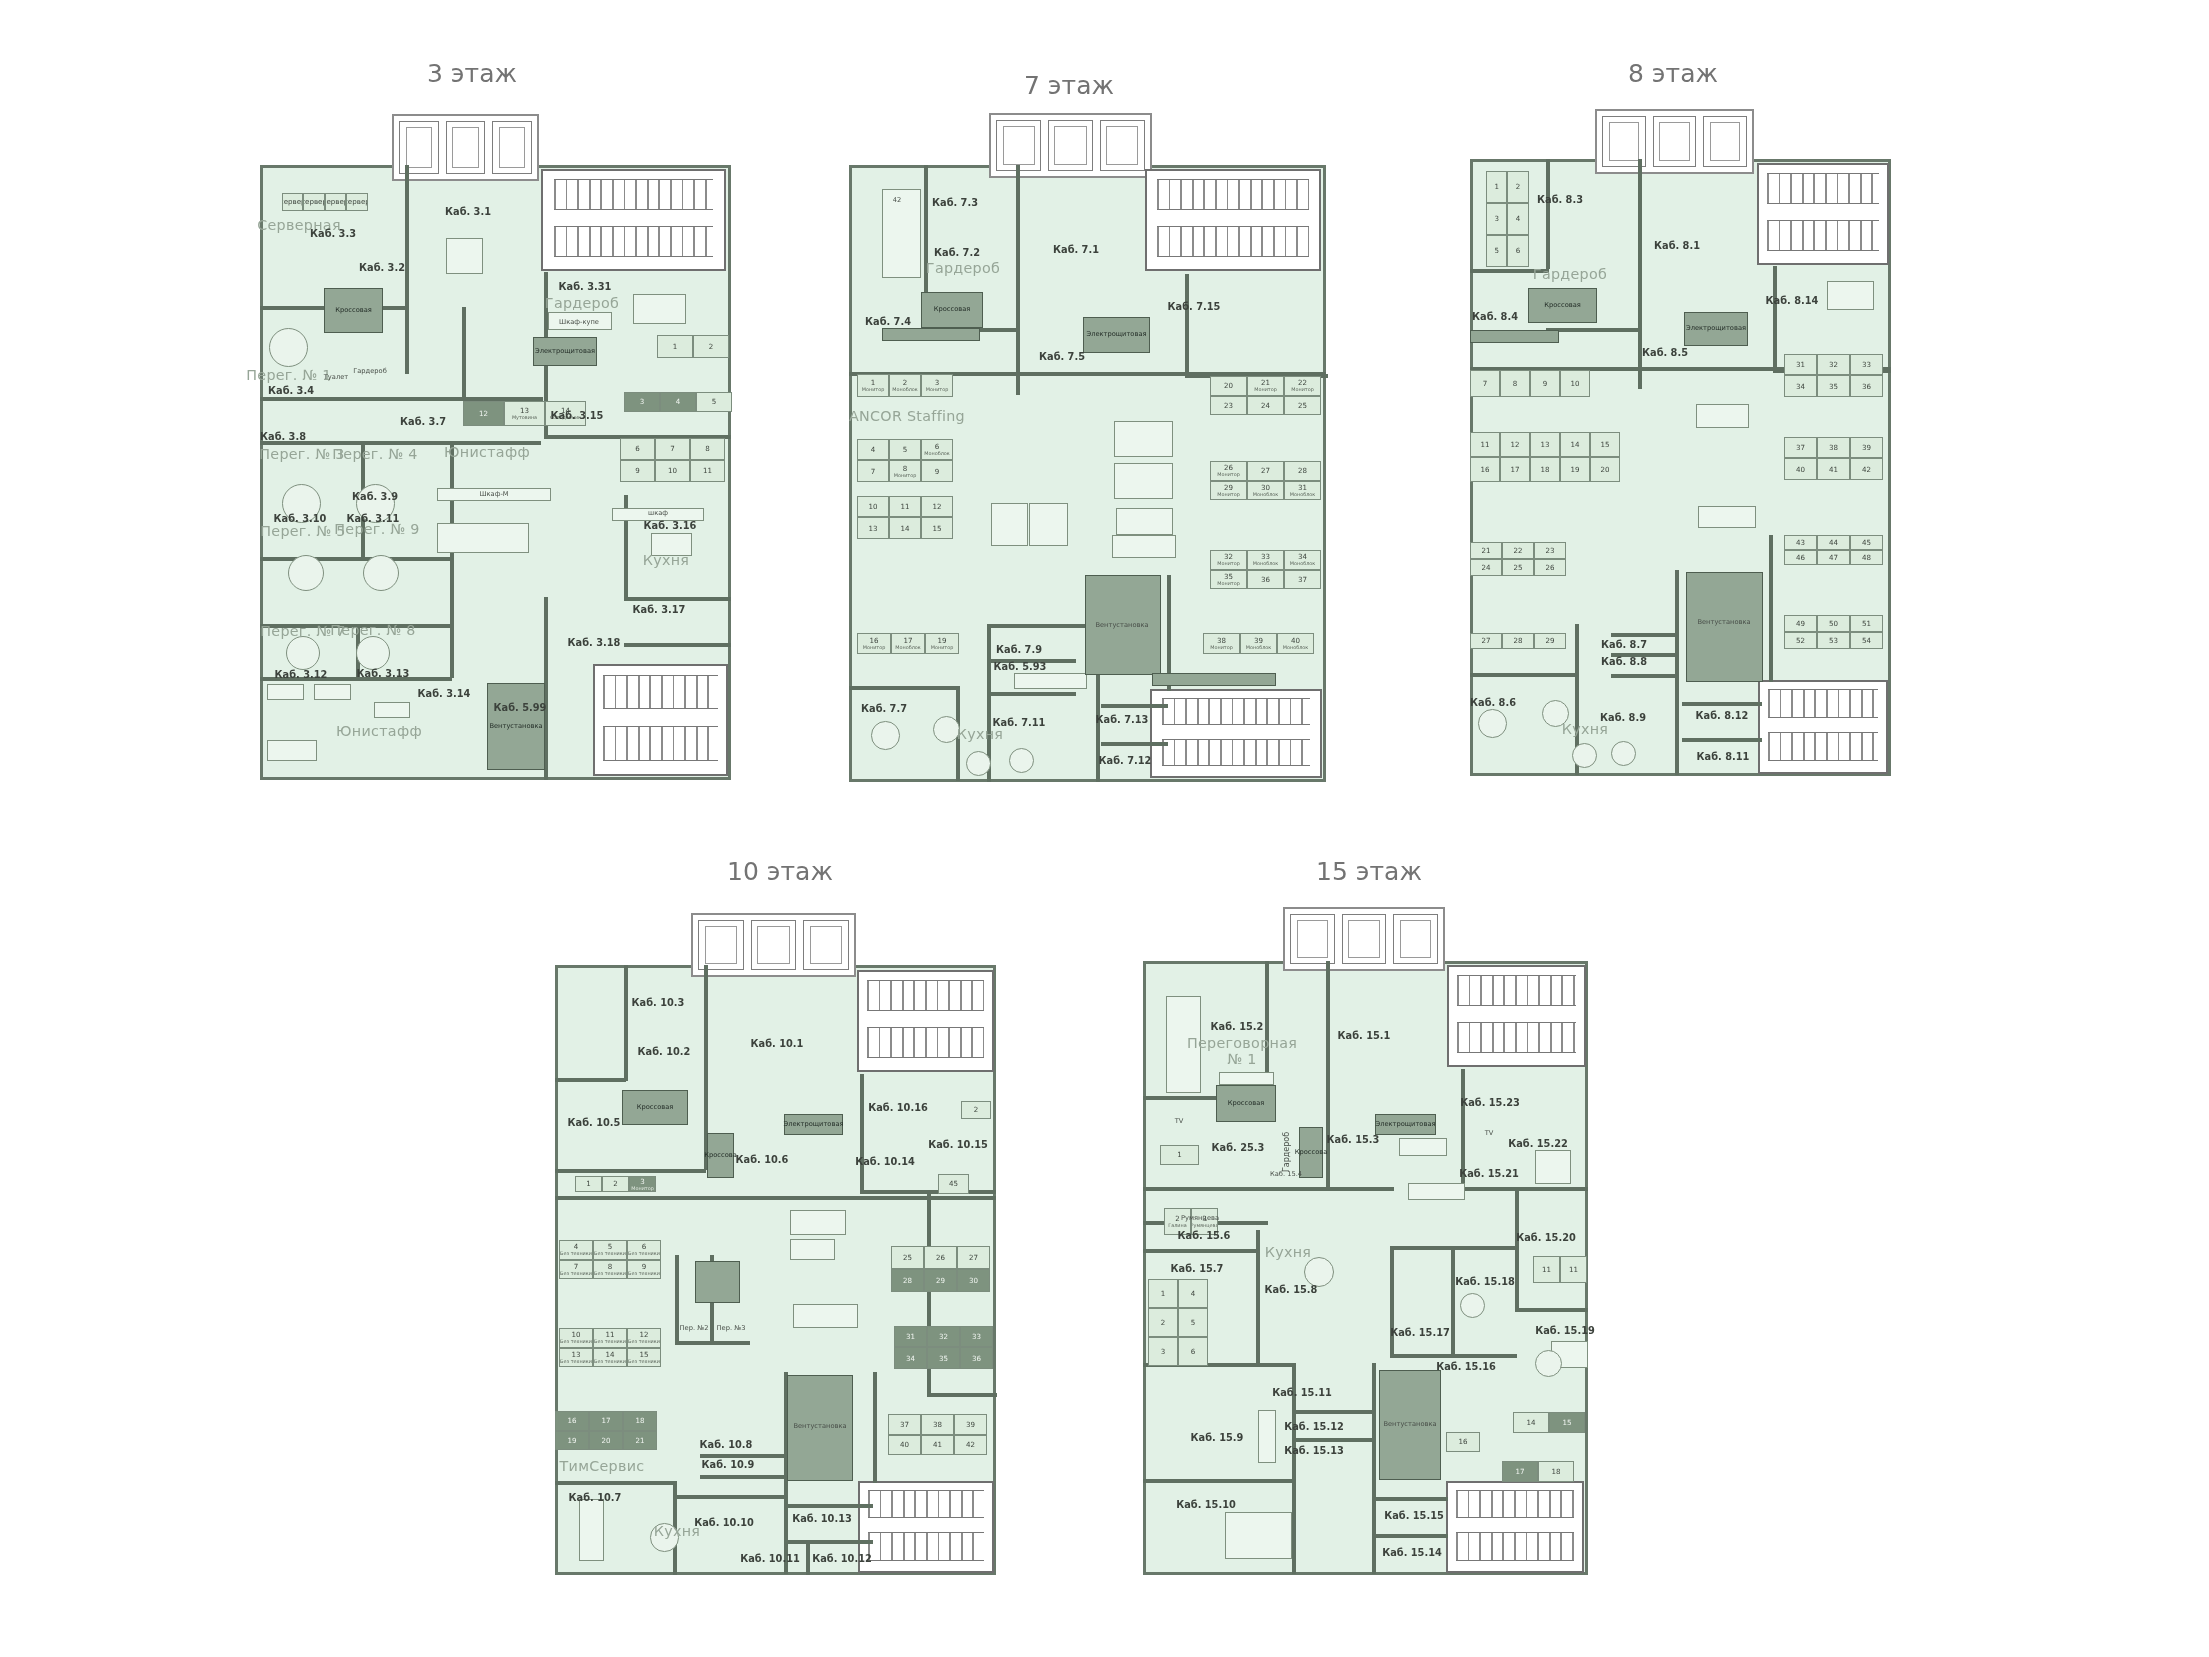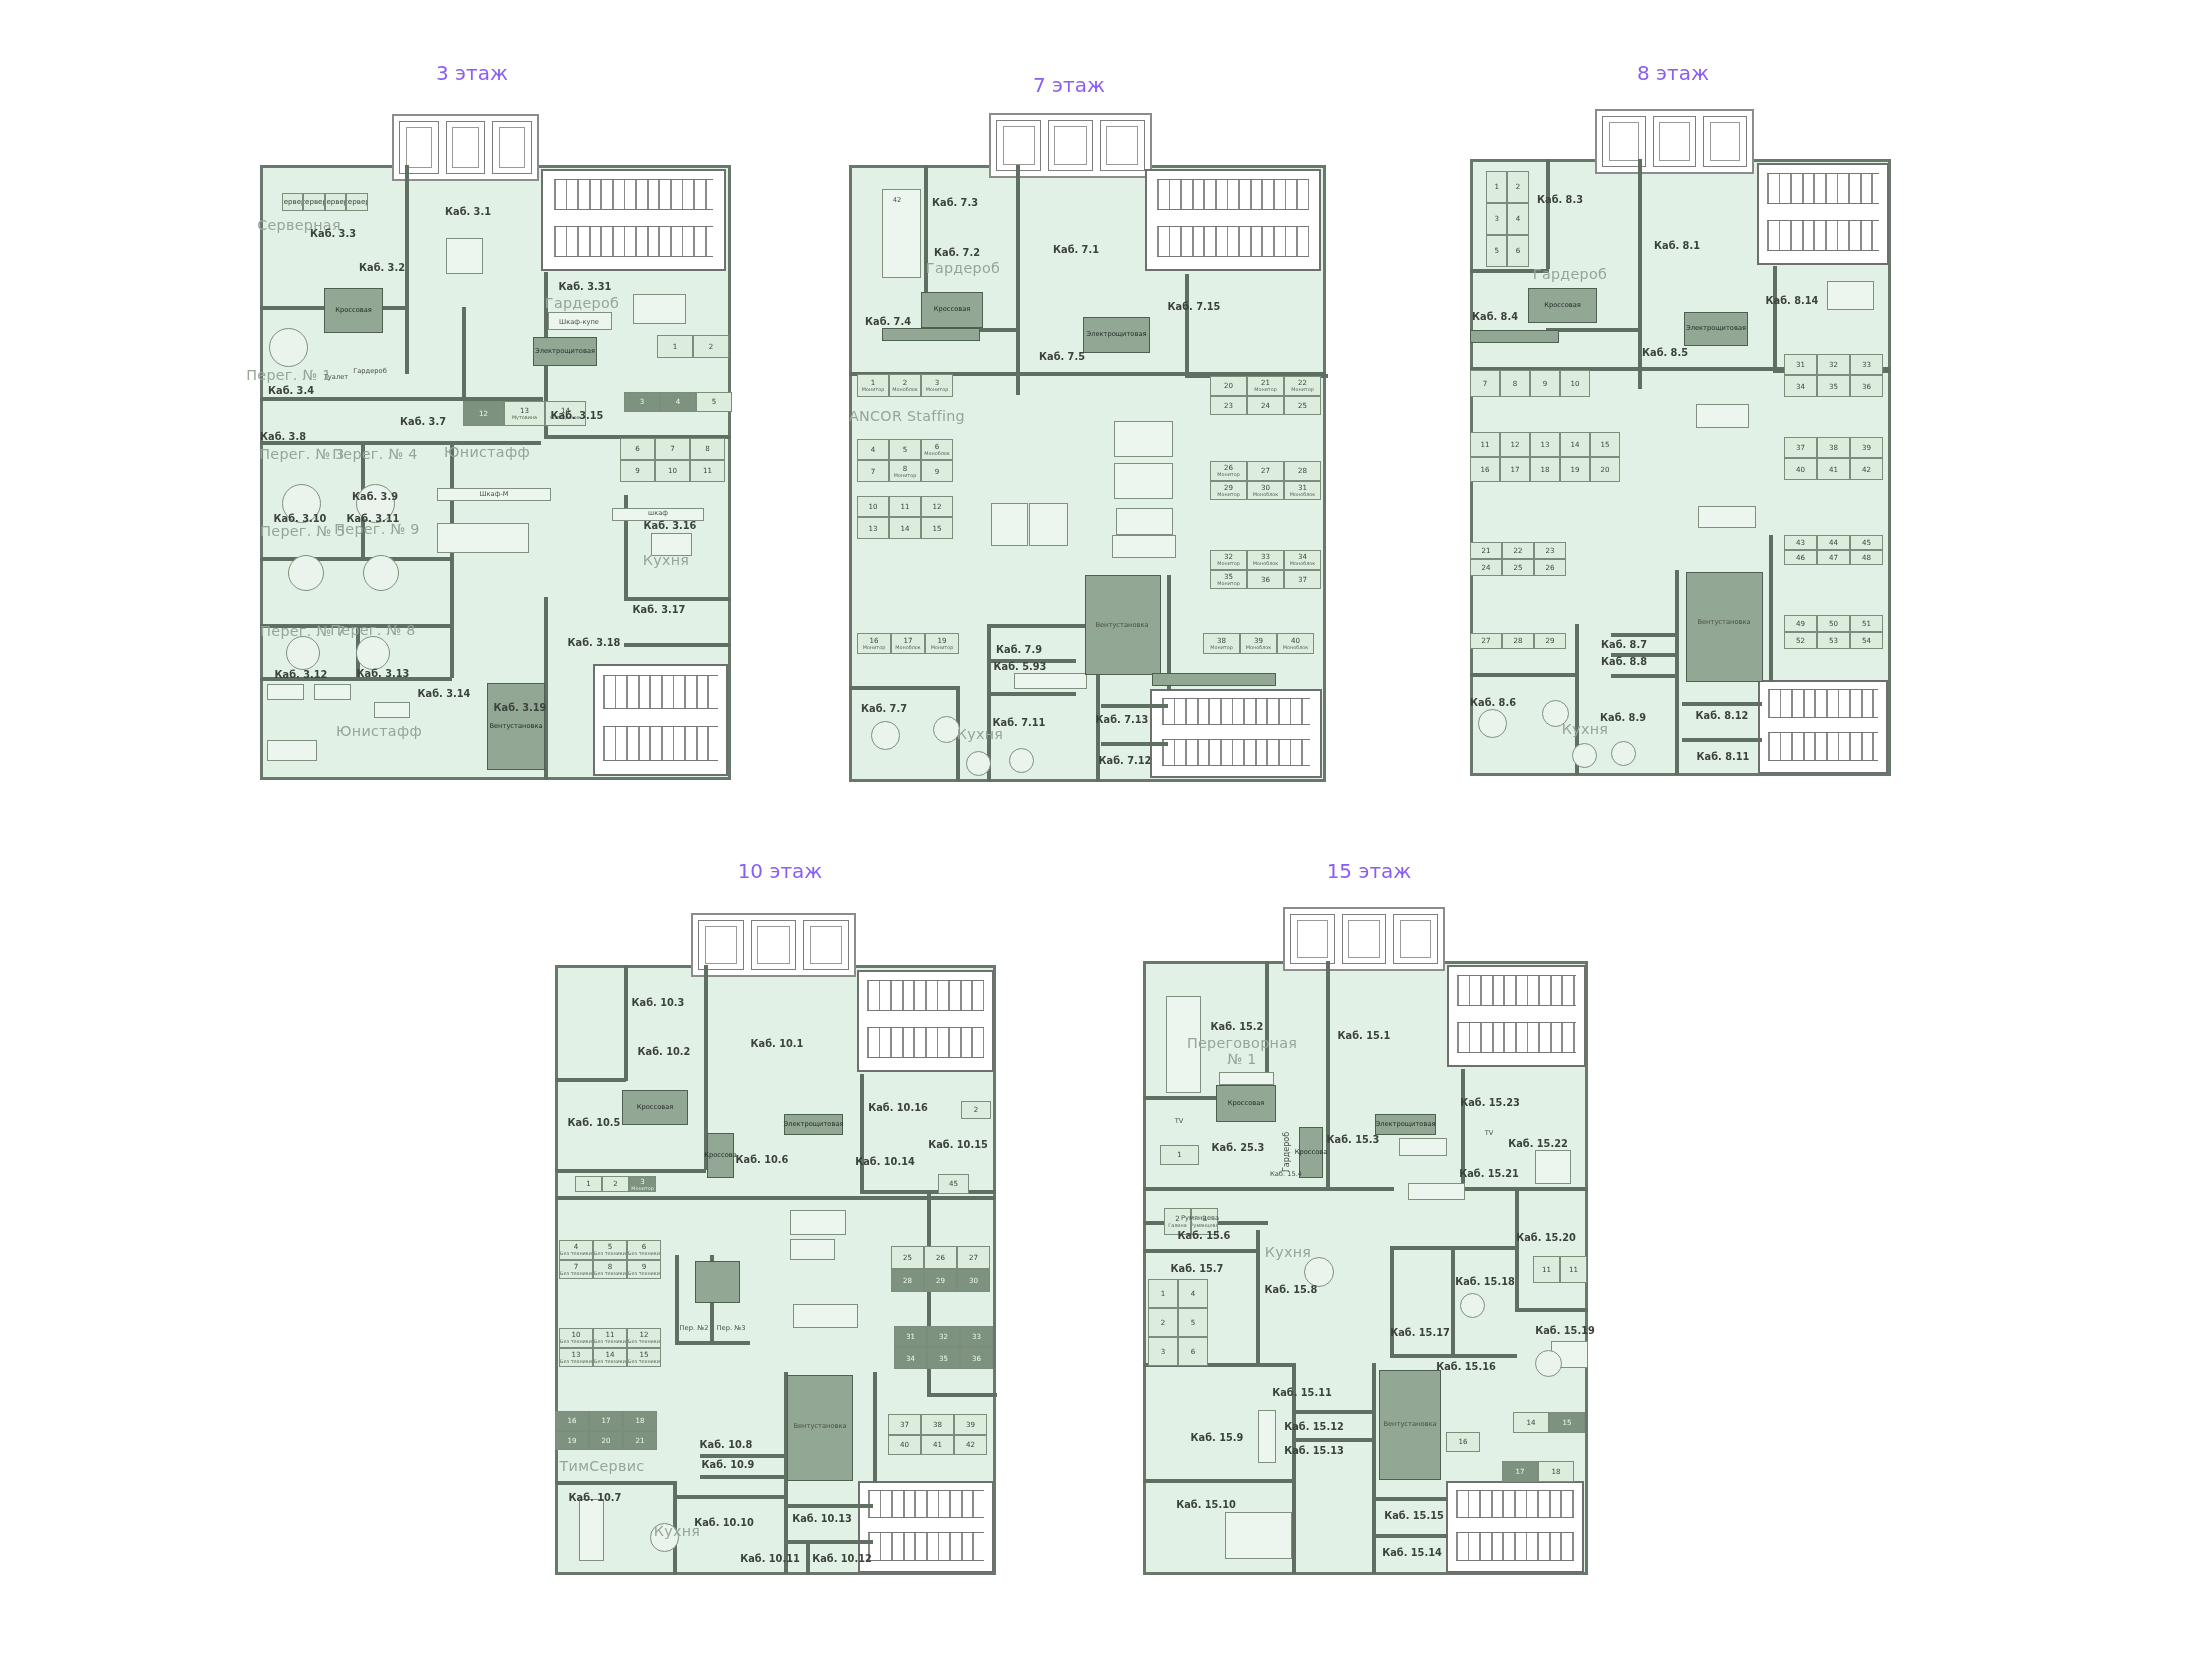--- a/index.html
+++ b/index.html
@@ -1,18 +1,18 @@
 <!DOCTYPE html>
 <html style="font-size:14.3px"><head>
 <meta charset="utf-8">
 <style>
   html,body{margin:0;padding:0;background:#ffffff}
   .canvas{position:relative;width:2210px;height:1657px;background:#ffffff;font-family:"DejaVu Sans",sans-serif;overflow:hidden}
   .floor{position:absolute;inset:0}
-  .floor-title{position:absolute;transform:translate(-50%,-50%);font-size:20px;color:#8b5cf6;white-space:nowrap}
+  .floor-title{position:absolute;transform:translate(-50%,-50%);font-size:25px;color:#737373;white-space:nowrap}
   .plan{position:absolute;background:#e2f1e6;border:3.6px solid #68786a;box-sizing:border-box}
   .lobby{position:absolute;background:#ffffff;border:2.7px solid #8c8c8c;box-sizing:border-box;display:flex;gap:7.1px;justify-content:center;align-items:stretch;padding:5.3px}
   .car{flex:1;border:1.8px solid #7d7d7d;background:#fff;position:relative}
   .car::after{content:"";position:absolute;inset:4.5px 5.3px;border:1.8px solid #9a9a9a}
   .stairs{position:absolute;background:#ffffff;border:2.7px solid #6f6f6f;box-sizing:border-box}
   .flight{position:absolute;left:6%;right:6%;height:30%;border-top:1.8px solid #777;border-bottom:1.8px solid #777;
           background:repeating-linear-gradient(90deg,#8b8b8b 0 1.8px,transparent 1.8px 11.6px)}
   .flight.f1{top:8%}.flight.f2{top:56%}
   .wall{position:absolute;background:#5f6f61}
   .tbl{position:absolute;border:1.8px solid #7f907f;background:#ecf6ee;box-sizing:border-box}
@@ -185,21 +185,21 @@
       <div class="lbl big" style="left: 487px; top: 452px;">Юнистафф</div>
       <div class="lbl kab" style="left: 670px; top: 525px;">Каб. 3.16</div>
       <div class="lbl big" style="left: 666px; top: 560px;">Кухня</div>
       <div class="lbl big" style="left: 303px; top: 631px;">Перег. № 7</div>
       <div class="lbl big" style="left: 373px; top: 630px;">Перег. № 8</div>
       <div class="lbl kab" style="left: 301px; top: 674px;">Каб. 3.12</div>
       <div class="lbl kab" style="left: 383px; top: 673px;">Каб. 3.13</div>
       <div class="lbl kab" style="left: 444px; top: 693px;">Каб. 3.14</div>
       <div class="lbl kab" style="left: 659px; top: 609px;">Каб. 3.17</div>
       <div class="lbl kab" style="left: 594px; top: 642px;">Каб. 3.18</div>
-      <div class="lbl kab" style="left: 520px; top: 707px;">Каб. 3.19</div>
+      <div class="lbl kab" style="left: 520px; top: 707px;">Каб. 5.99</div>
       <div class="lbl big" style="left: 379px; top: 731px;">Юнистафф</div>
       <div class="lbl tiny" style="left: 494px; top: 494px;">Шкаф-М</div>
       <div class="lbl tiny" style="left: 658px; top: 513px;">шкаф</div>
       <div class="floor-title" style="left: 472px; top: 73px;">3 этаж</div>
     </div>
     <div class="floor">
       <div class="plan" style="left: 849px; top: 165px; width: 477px; height: 617px;"></div>
       <div class="lobby" style="left: 989px; top: 113px; width: 163px; height: 65px;">
         <div class="car"></div>
         <div class="car"></div>

